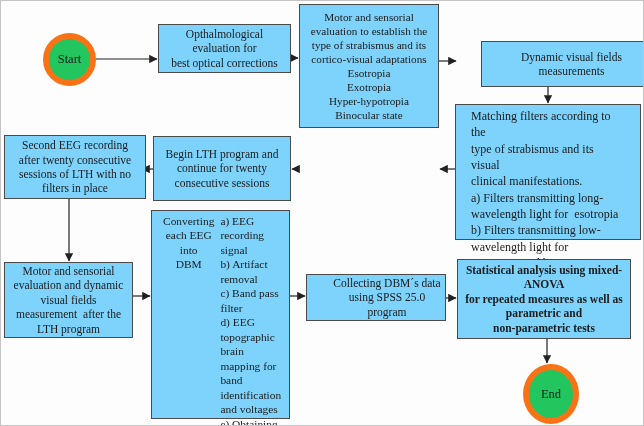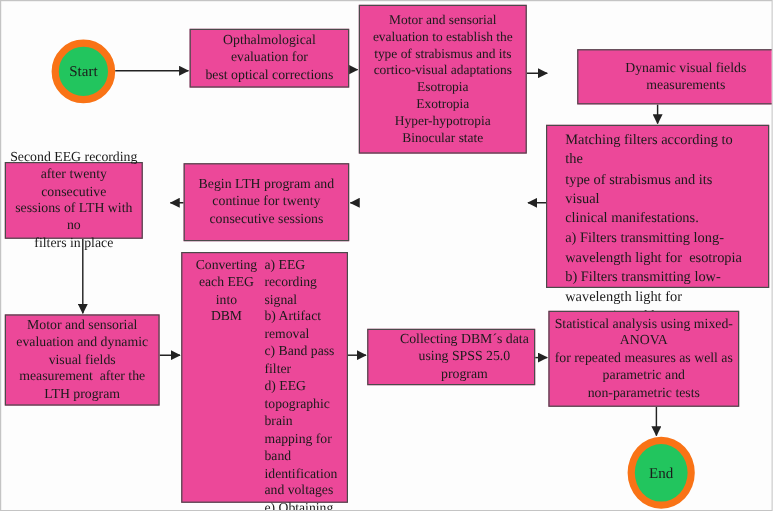--- a/index.html
+++ b/index.html
@@ -10,21 +10,21 @@
     border:1px solid #c4c4c4;
     box-sizing:border-box;
     font-family:"Liberation Serif","DejaVu Serif",serif;
     color:#1b1b1b;
     overflow:hidden;
   }
   #arrows{position:absolute;left:0;top:0;width:644px;height:426px;}
   .node{
     position:absolute;
     border:1px solid #4a4a4a;
-    background:#ec4899;
+    background:#7dd3fc;
     box-sizing:border-box;
     display:flex;
     align-items:center;
     justify-content:center;
     text-align:center;
     font-size:11.5px;
     line-height:1.26;
     white-space:pre-wrap;
     padding:2px;
   }
@@ -56,25 +56,25 @@
     font-size:12.5px;
   }
   
   #n-start{left:42px;top:32px;width:53px;height:53px;}
   #n-box1{left:157px;top:23px;width:133px;height:49px;}
   #n-box2{left:298px;top:3px;width:140px;height:124px;font-size:11.2px;}
   #n-box3{left:456px;top:40px;width:181px;height:46px;margin-left:24px;}
   #n-box4{left:454px;top:103px;width:186px;height:136px;}
   #n-box5{left:297px;top:137px;width:141px;height:64px;}
   #n-box6{left:152px;top:135px;width:138px;height:65px;}
-  #n-box7{left:3px;top:134px;width:115px;height:64px;}
+  #n-box7{left:3px;top:134px;width:142px;height:64px;}
   #n-box8{left:3px;top:261px;width:129px;height:76px;}
   #n-box9{left:150px;top:209px;width:139px;height:209px;font-size:11.4px;line-height:1.27;}
   #n-box10{left:305px;top:273px;width:140px;height:47px;padding-left:24px;}
-  #n-box11{left:456px;top:258px;width:159px;height:80px;}
+  #n-box11{left:456px;top:258px;width:174px;height:80px;font-weight:bold;}
   #n-end{left:522px;top:363px;width:56px;height:60px;}
 </style>
 </head>
 <body>
 
 <div id="figure">
 
   <svg id="arrows" viewBox="0 0 644 426" xmlns="http://www.w3.org/2000/svg">
     <defs>
       <marker id="ah" markerWidth="7" markerHeight="7" refX="6.5" refY="3.5" orient="auto">

